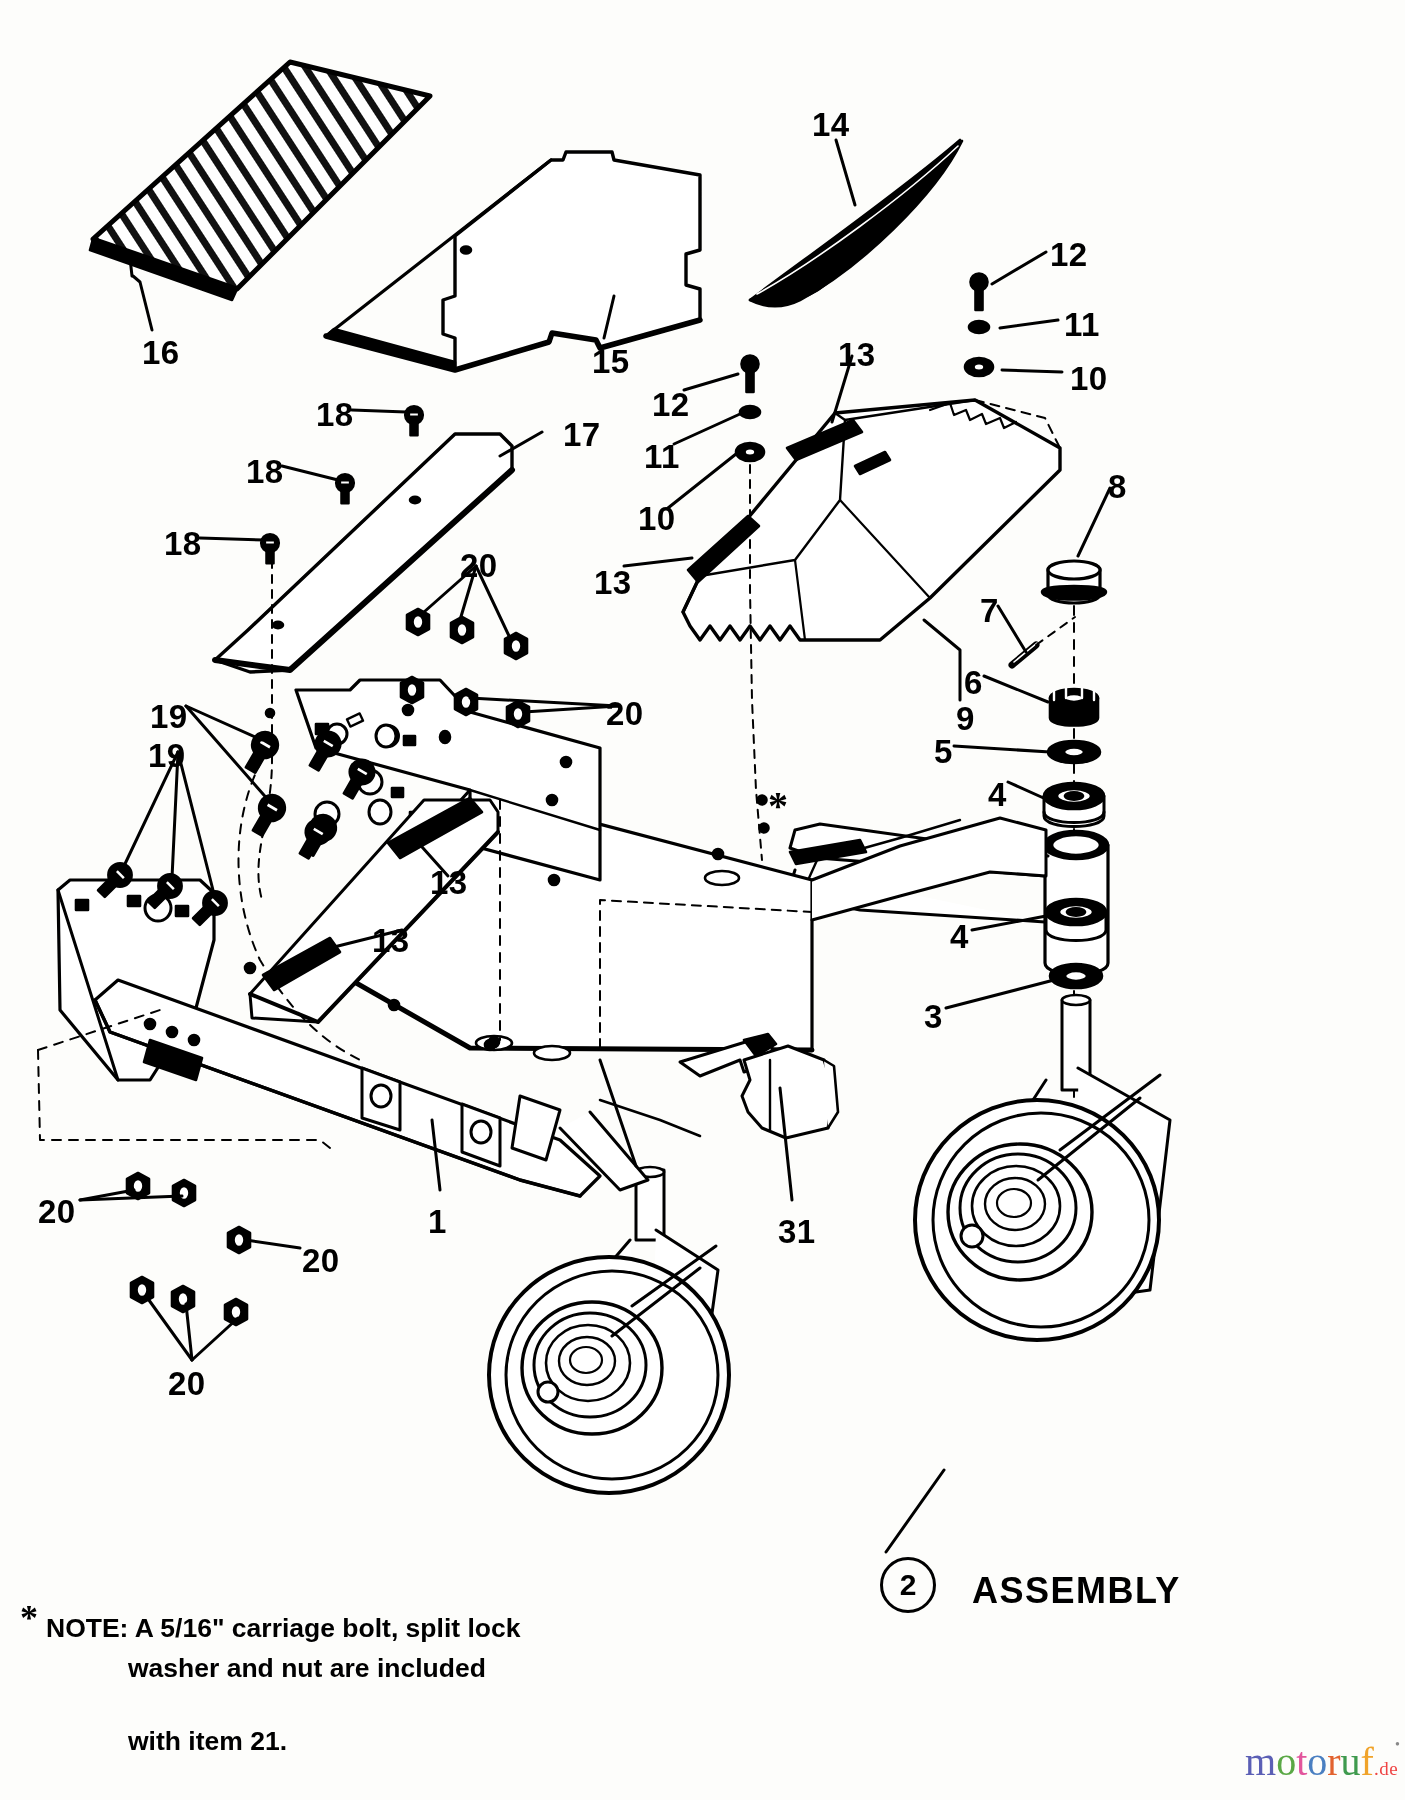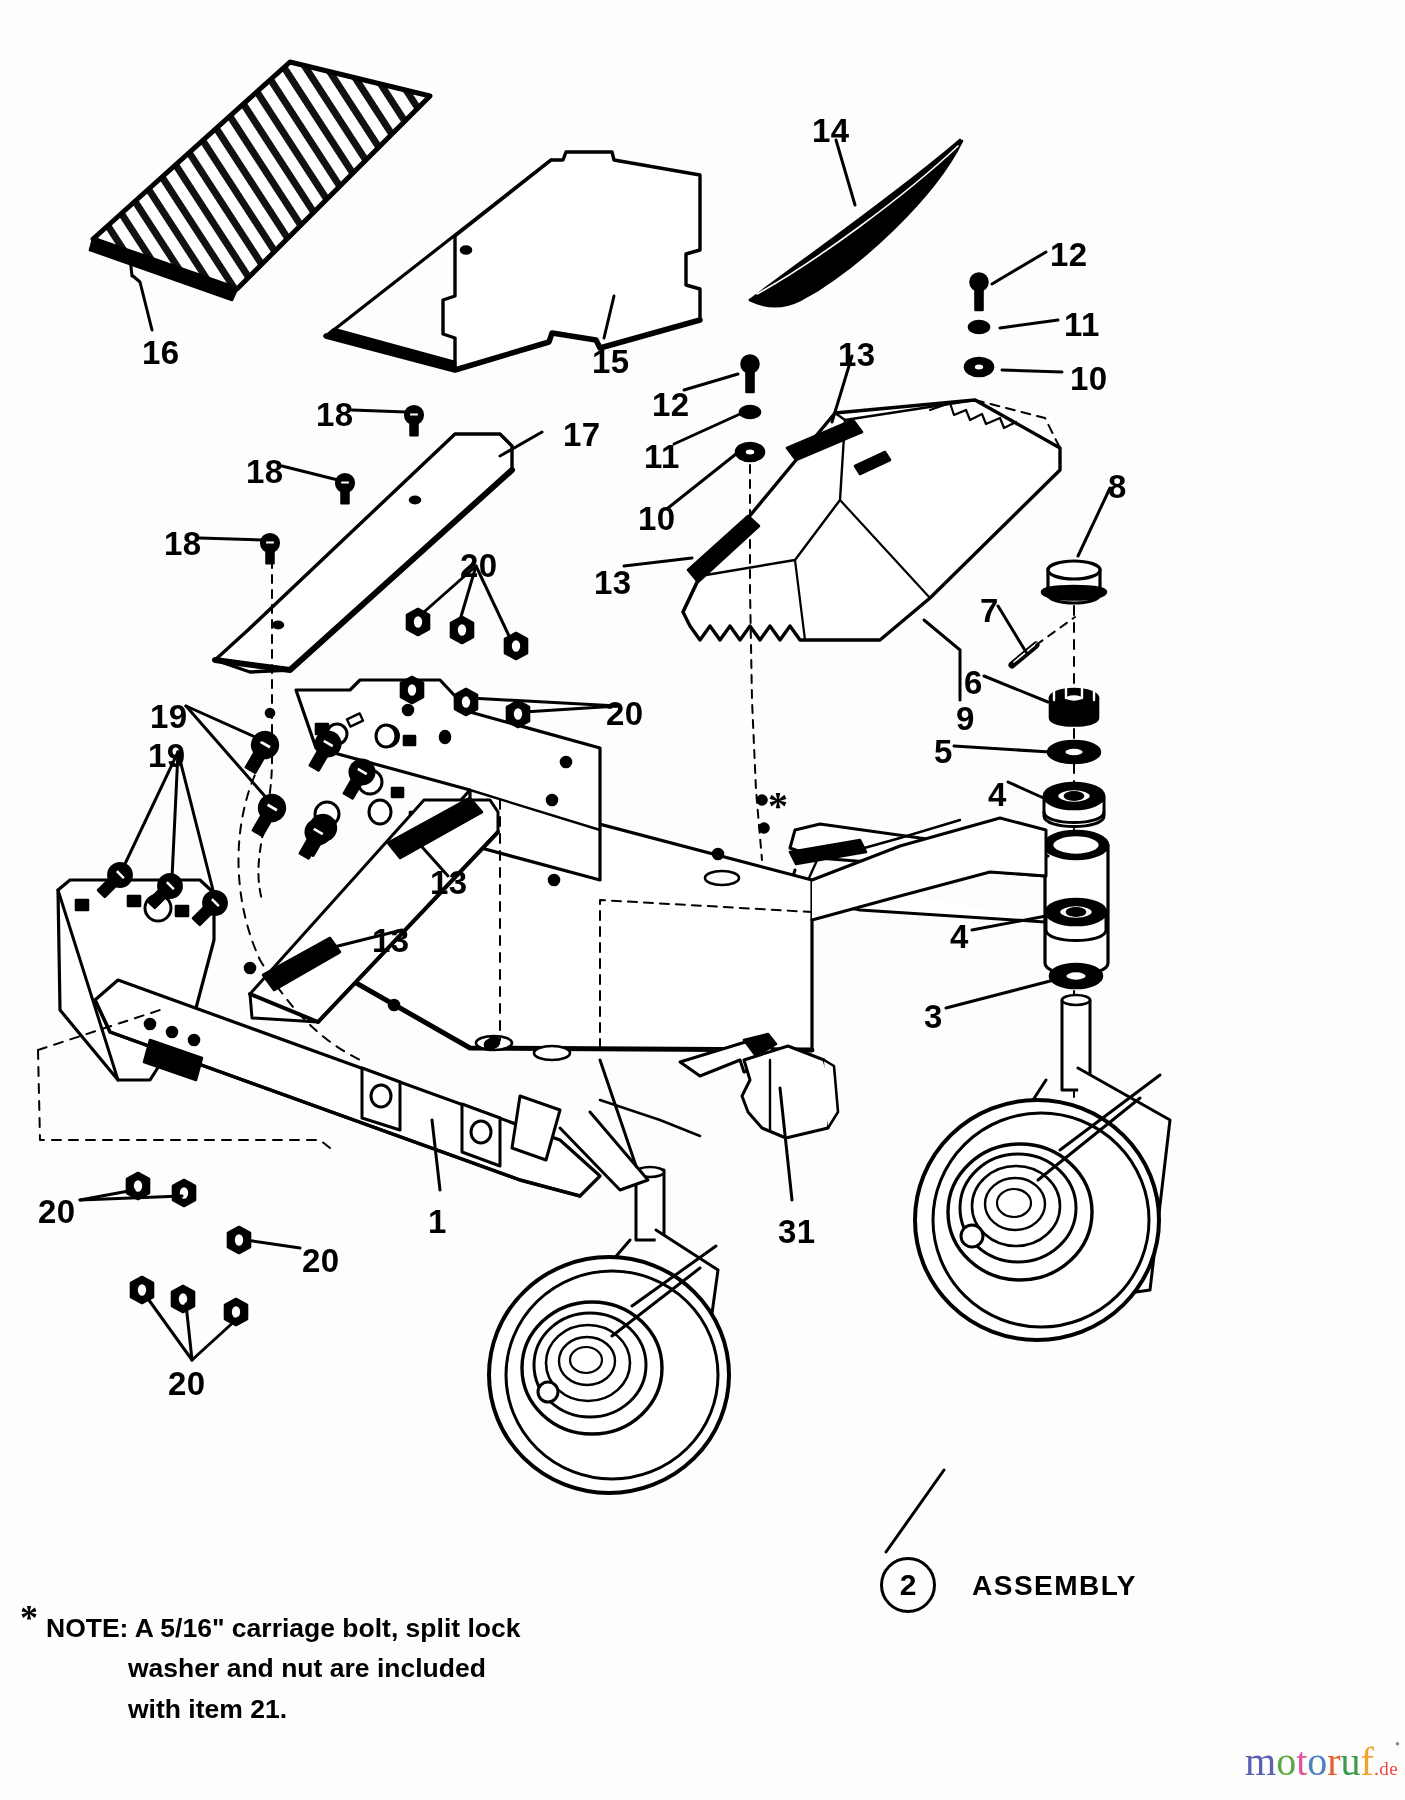--- a/index.html
+++ b/index.html
@@ -57,21 +57,21 @@
     line-height: 1;
   }
   .note-line { white-space: nowrap; }
   .note-indent { padding-left: 52px; }
   .assembly-label {
     position: absolute;
     left: 972px;
     top: 1570px;
     font-family: "Liberation Sans", sans-serif;
     font-weight: bold;
-    font-size: 28px;
+    font-size: 36px;
     letter-spacing: 1.5px;
     color: #000;
     white-space: nowrap;
   }
   .assembly-num {
     position: absolute;
     left: 880px;
     top: 1557px;
     width: 56px;
     height: 56px;
@@ -508,21 +508,21 @@
           <path d="M192,1360 L238,1318"></path>
           <path d="M886,1552 L944,1470"></path>
         </g>
 
       </g>
     </svg>
   </div>
 
   <div class="callout" style="left:142px; top:336px;">16</div>
   <div class="callout" style="left:592px; top:345px;">15</div>
-  <div class="callout" style="left:812px; top:114px;text-align:right;">14</div>
+  <div class="callout" style="left:812px; top:108px;text-align:right;">14</div>
   <div class="callout" style="left:1050px; top:238px;">12</div>
   <div class="callout" style="left:1064px; top:308px;">11</div>
   <div class="callout" style="left:1070px; top:362px;">10</div>
   <div class="callout" style="left:838px; top:338px;">13</div>
   <div class="callout" style="left:652px; top:388px;">12</div>
   <div class="callout" style="left:644px; top:440px;">11</div>
   <div class="callout" style="left:638px; top:502px;">10</div>
   <div class="callout" style="left:594px; top:566px;">13</div>
   <div class="callout" style="left:956px; top:702px;">9</div>
   <div class="callout" style="left:1108px; top:470px;">8</div>
@@ -549,21 +549,21 @@
   <div class="callout" style="left:168px; top:1367px;">20</div>
   <div class="callout" style="left:768px; top:786px; font-size:40px; font-family:'Liberation Serif', serif;">*</div>
 
   <div class="assembly-num">2</div>
   <div class="assembly-label">ASSEMBLY</div>
 
   <div class="note-star">*</div>
   <div class="note-block">
     <div class="note-line note-indent" style="padding-left:26px;">NOTE: A 5/16" carriage bolt, split lock</div>
     <div class="note-line note-indent" style="padding-left:108px;">washer and nut are included</div>
-    <div class="note-line note-indent" style="padding-left:108px;">with item 21.</div>
+    <div class="note-line note-indent" style="padding-left:108px;margin-top:32px;">with item 21.</div>
   </div>
 
   <div class="wm">
     <span class="dot">•</span>
     <span style="color: rgb(91, 95, 181);">m</span><span style="color: rgb(90, 168, 69);">o</span><span style="color: rgb(226, 85, 156);">t</span><span style="color: rgb(74, 127, 193);">o</span><span style="color: rgb(226, 98, 46);">r</span><span style="color: rgb(63, 154, 78);">u</span><span style="color: rgb(240, 163, 42);">f</span><span class="suffix">.de</span>
   </div>
 
 </div>
 
 </body></html>

